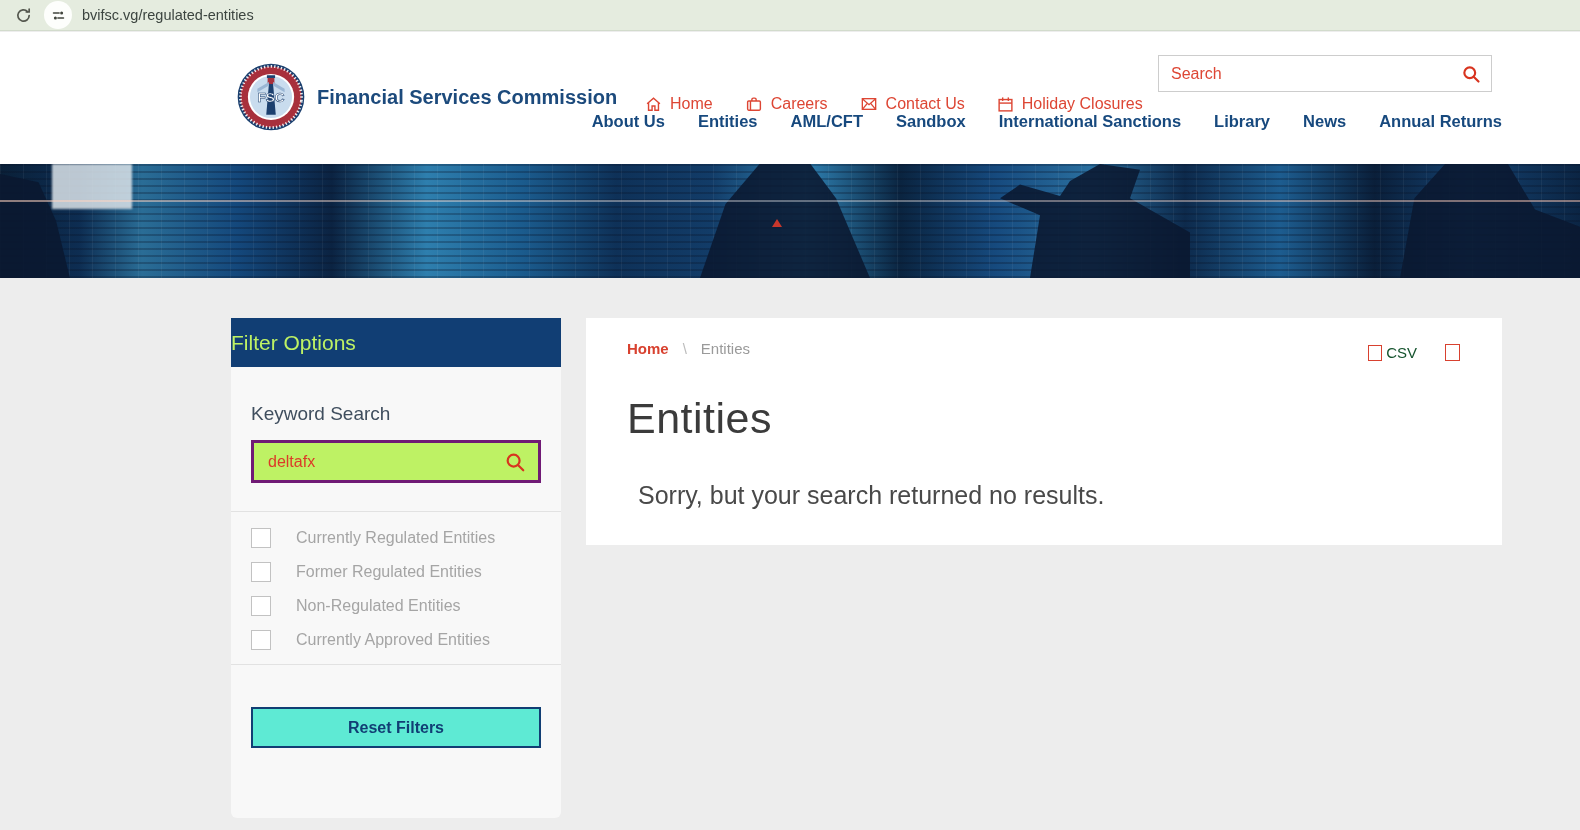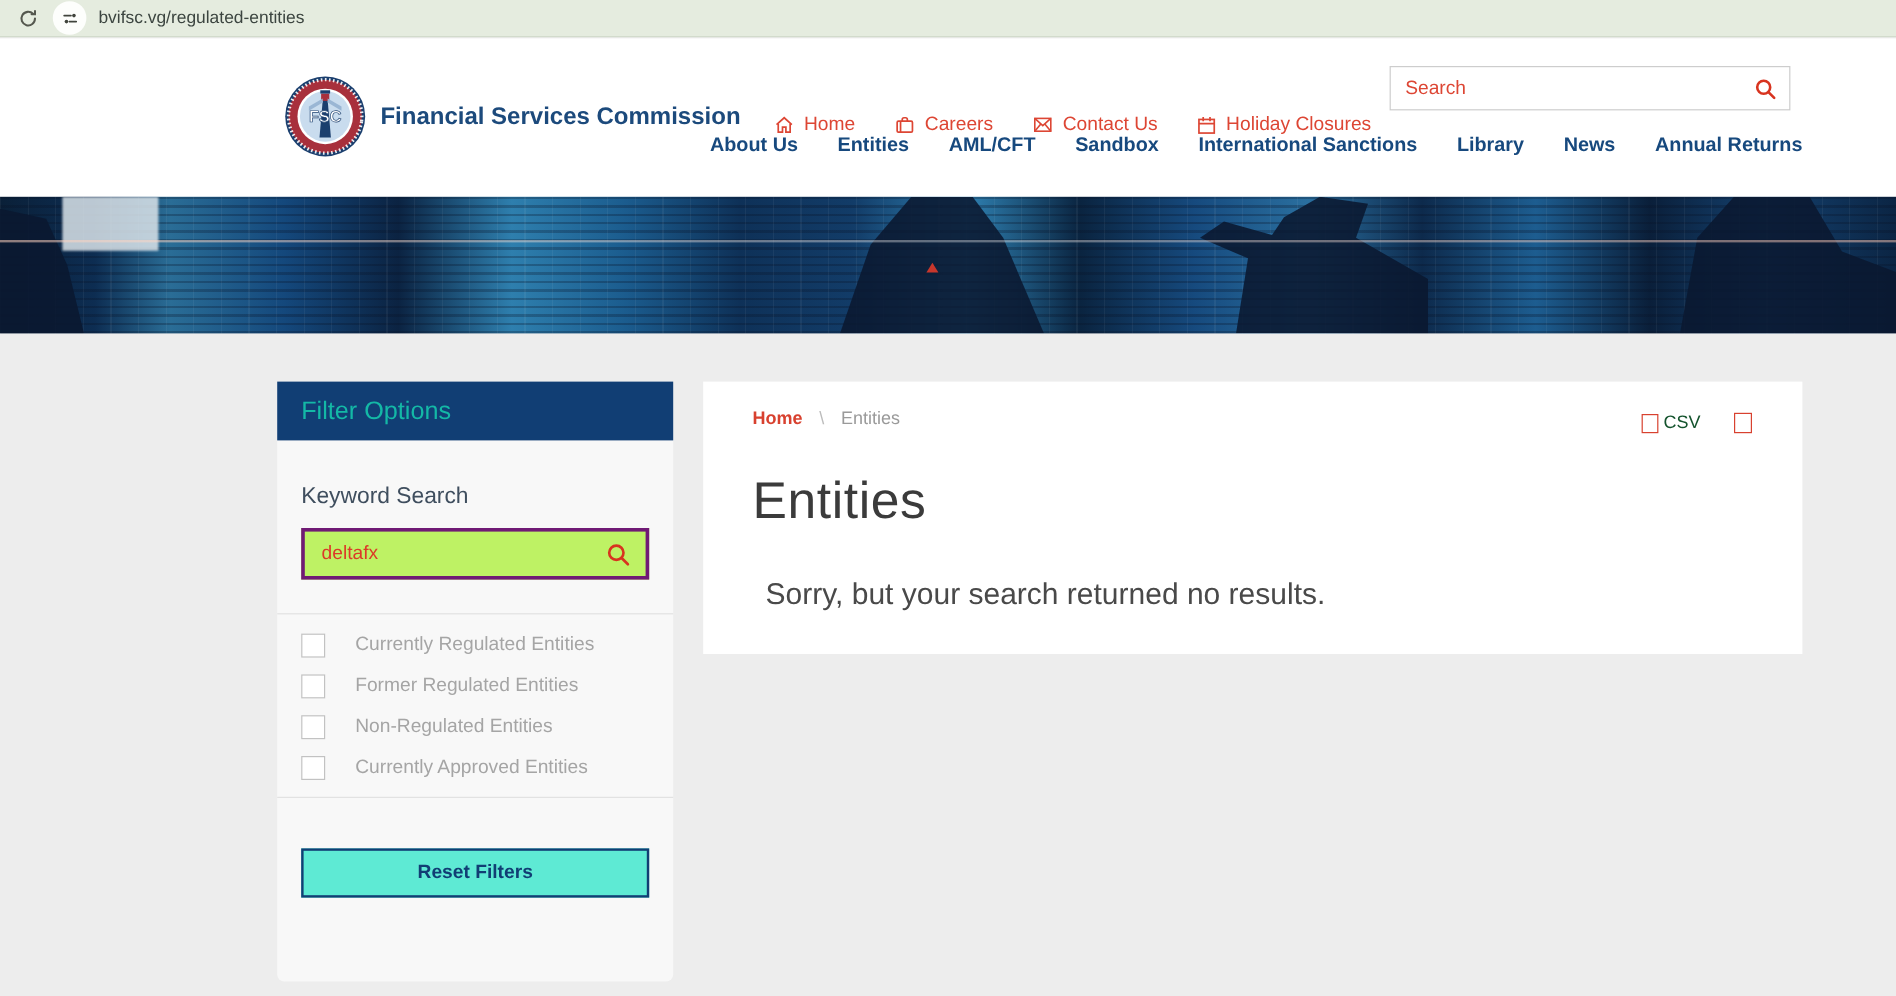--- a/index.html
+++ b/index.html
@@ -68,22 +68,22 @@
   .banner .red-dot { position:absolute; left:772px; top:55px; width:0; height:0;
       border-left:5px solid transparent; border-right:5px solid transparent;
       border-bottom:8px solid #c8372c; }
 
   
   .page-bg { position:absolute; left:0; top:278px; width:1580px; height:552px; background:#ededed; }
 
   
   .filter-panel { position:absolute; left:231px; top:318px; width:330px; height:500px;
                   background:#f8f8f8; border-radius:0 0 6px 6px; }
-  .filter-header { height:49px; background:#113e74; color:#14b8a6; font-size:21px;
-                   display:flex; align-items:center; padding-left:20px; }
+  .filter-header { height:49px; background:#113e74; color:#bef264; font-size:21px;
+                   display:flex; align-items:center; }
   .keyword-label { margin:36px 20px 0; font-size:19px; color:#3f4e5e; }
   .keyword-box { margin:15px 20px 0; height:43px; background:#bef264;
                  border:3px solid #701a75; display:flex; align-items:center; }
   .keyword-box input { flex:1; border:none; outline:none; padding:0 14px; font-size:16px;
                        color:#dc3a28; font-family:"Liberation Sans", sans-serif; background:transparent; }
   .keyword-box .mag { margin-right:12px; cursor:pointer; }
   .filter-divider { border:none; border-top:1px solid #e2e2e2; margin-top:28px; }
   .checkbox-list { padding:16px 20px 0; }
   .checkbox-row { display:flex; align-items:center; gap:25px; margin-bottom:14px; cursor:pointer; }
   .checkbox-row input[type=checkbox] { appearance:none; -webkit-appearance:none;

